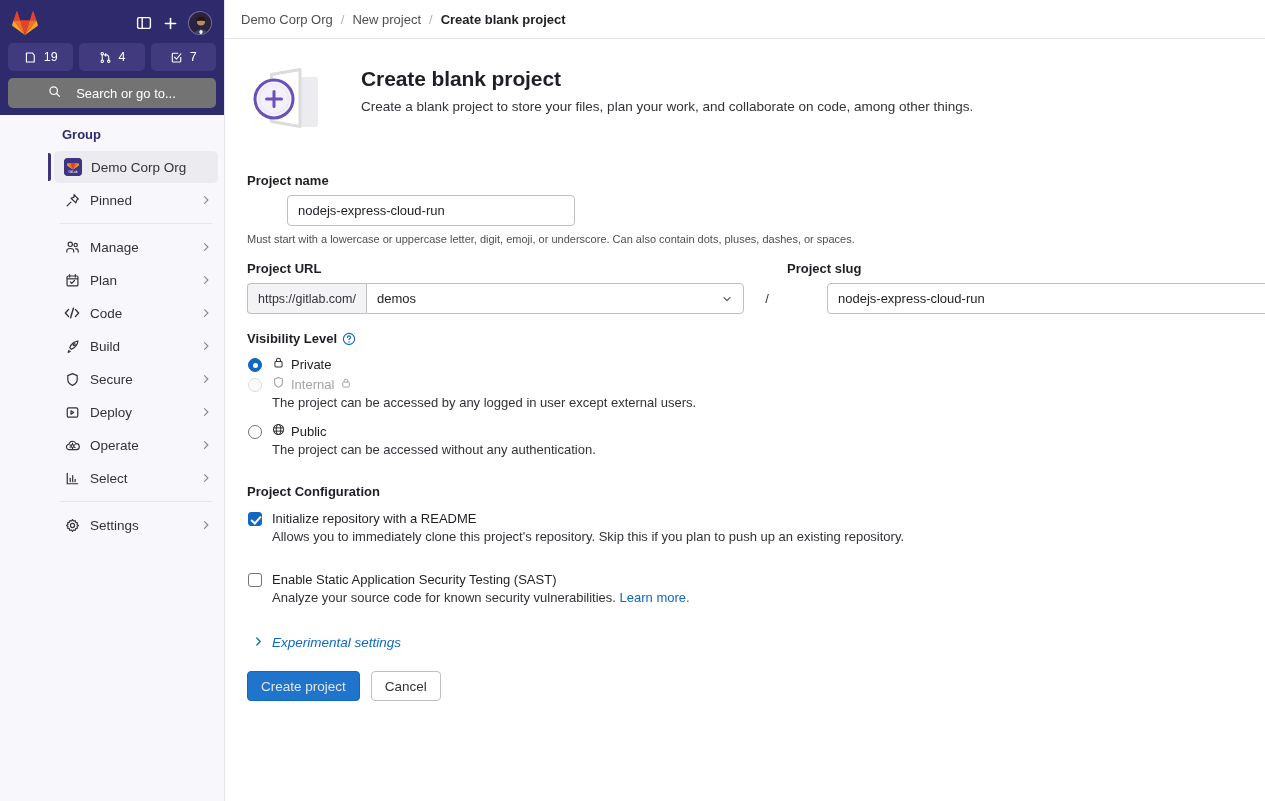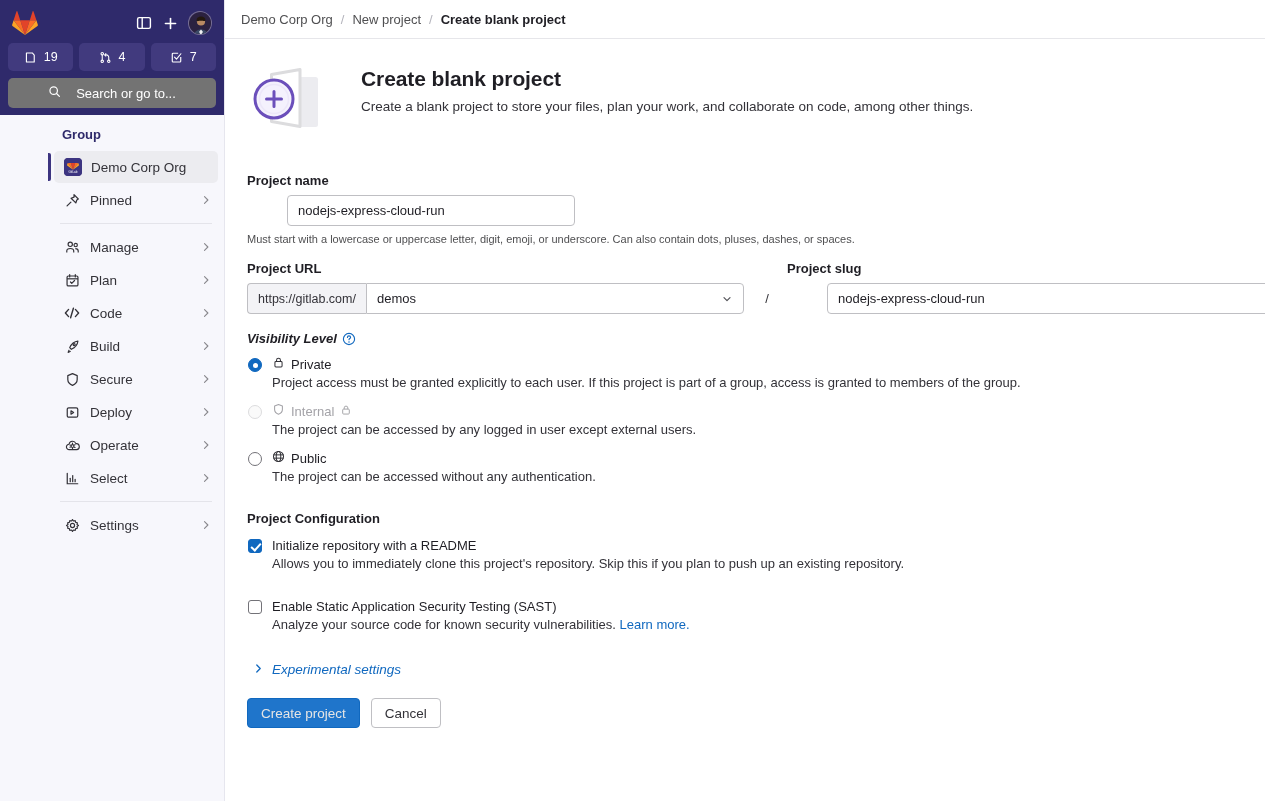--- a/index.html
+++ b/index.html
@@ -161,21 +161,21 @@
     background: #fff; font-size: 13px; color: #333238;
     padding: 0 10px; display: flex; align-items: center;
     cursor: pointer; width: 288px;
   }
   .select-box .sel-val { flex: 1 1 auto; }
   .caret { color: #535358; display: flex; align-items: center; }
 
   .section-gap { margin-top: 17px; }
   .vis-title {
     font-size: 13px; font-weight: bold; color: #1f1e24;
-    display: flex; align-items: center; gap: 5px; margin-bottom: 10px; font-style: italic;
+    display: flex; align-items: center; gap: 5px; margin-bottom: 10px;
   }
   .help-ico { cursor: pointer; display: flex; align-items: center; }
 
   .opt-row { display: flex; align-items: flex-start; margin-bottom: 2px; }
   .radio {
     width: 14px; height: 14px; border-radius: 50%;
     border: 1px solid #737278; background: #fff;
     margin: 2px 10px 0 1px; flex: 0 0 14px;
     position: relative; cursor: pointer;
   }
@@ -576,21 +576,20 @@
             <div class="opt-body">
               <div class="opt-label">
                 <span>
                   <svg width="13" height="13" viewBox="0 0 16 16" fill="none" stroke="#333238" stroke-width="1.25">
                     <rect x="3.6" y="6.8" width="8.8" height="6.6" rx="1.2"></rect>
                     <path d="M5.6 6.8V5.2a2.4 2.4 0 014.8 0v1.6"></path>
                   </svg>
                 </span>
                 <span>Private</span>
               </div>
-              <div class="opt-desc">Project access must be granted explicitly to each user. If this project is part of a group, access is granted to members of the group.</div>
             </div>
           </div>
 
           <div class="opt-row">
             <span class="radio disabled"></span>
             <div class="opt-body">
               <div class="opt-label dim">
                 <span>
                   <svg width="13" height="13" viewBox="0 0 16 16" fill="none" stroke="#a4a3a8" stroke-width="1.3" stroke-linejoin="round">
                     <path d="M8 1.9l4.8 1.9v4.1c0 2.9-2 4.8-4.8 5.9-2.8-1.1-4.8-3-4.8-5.9V3.8z"></path>

